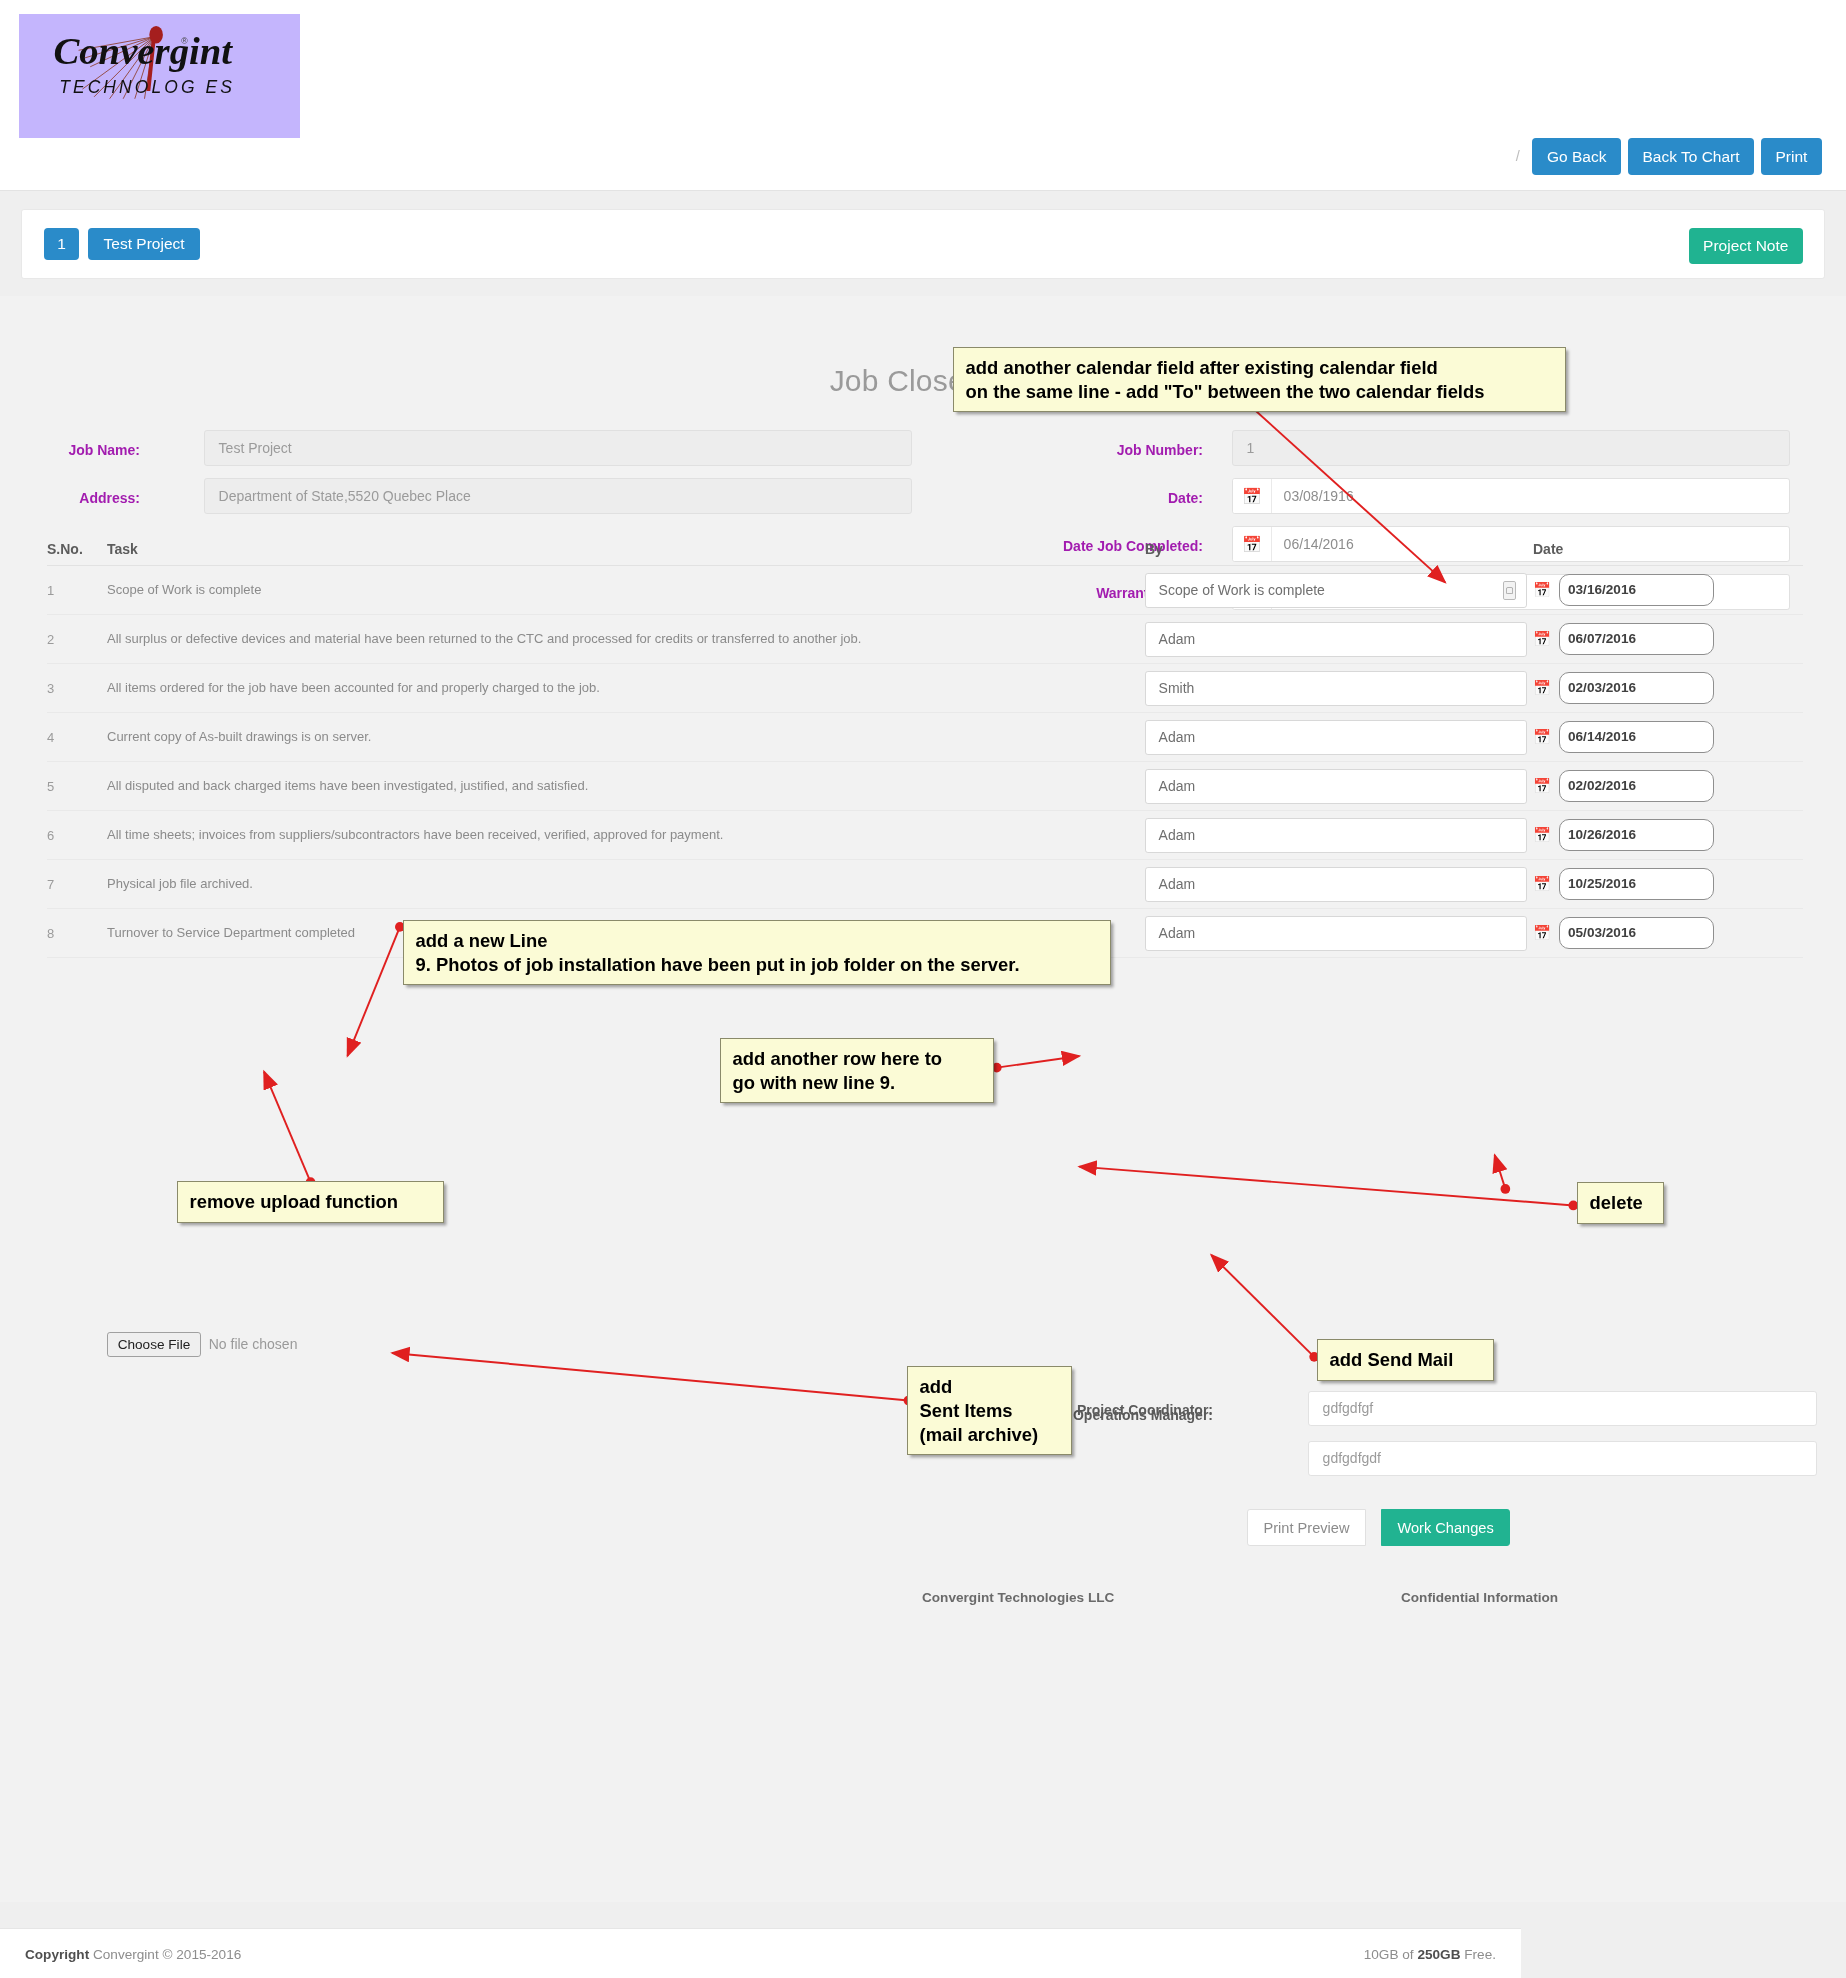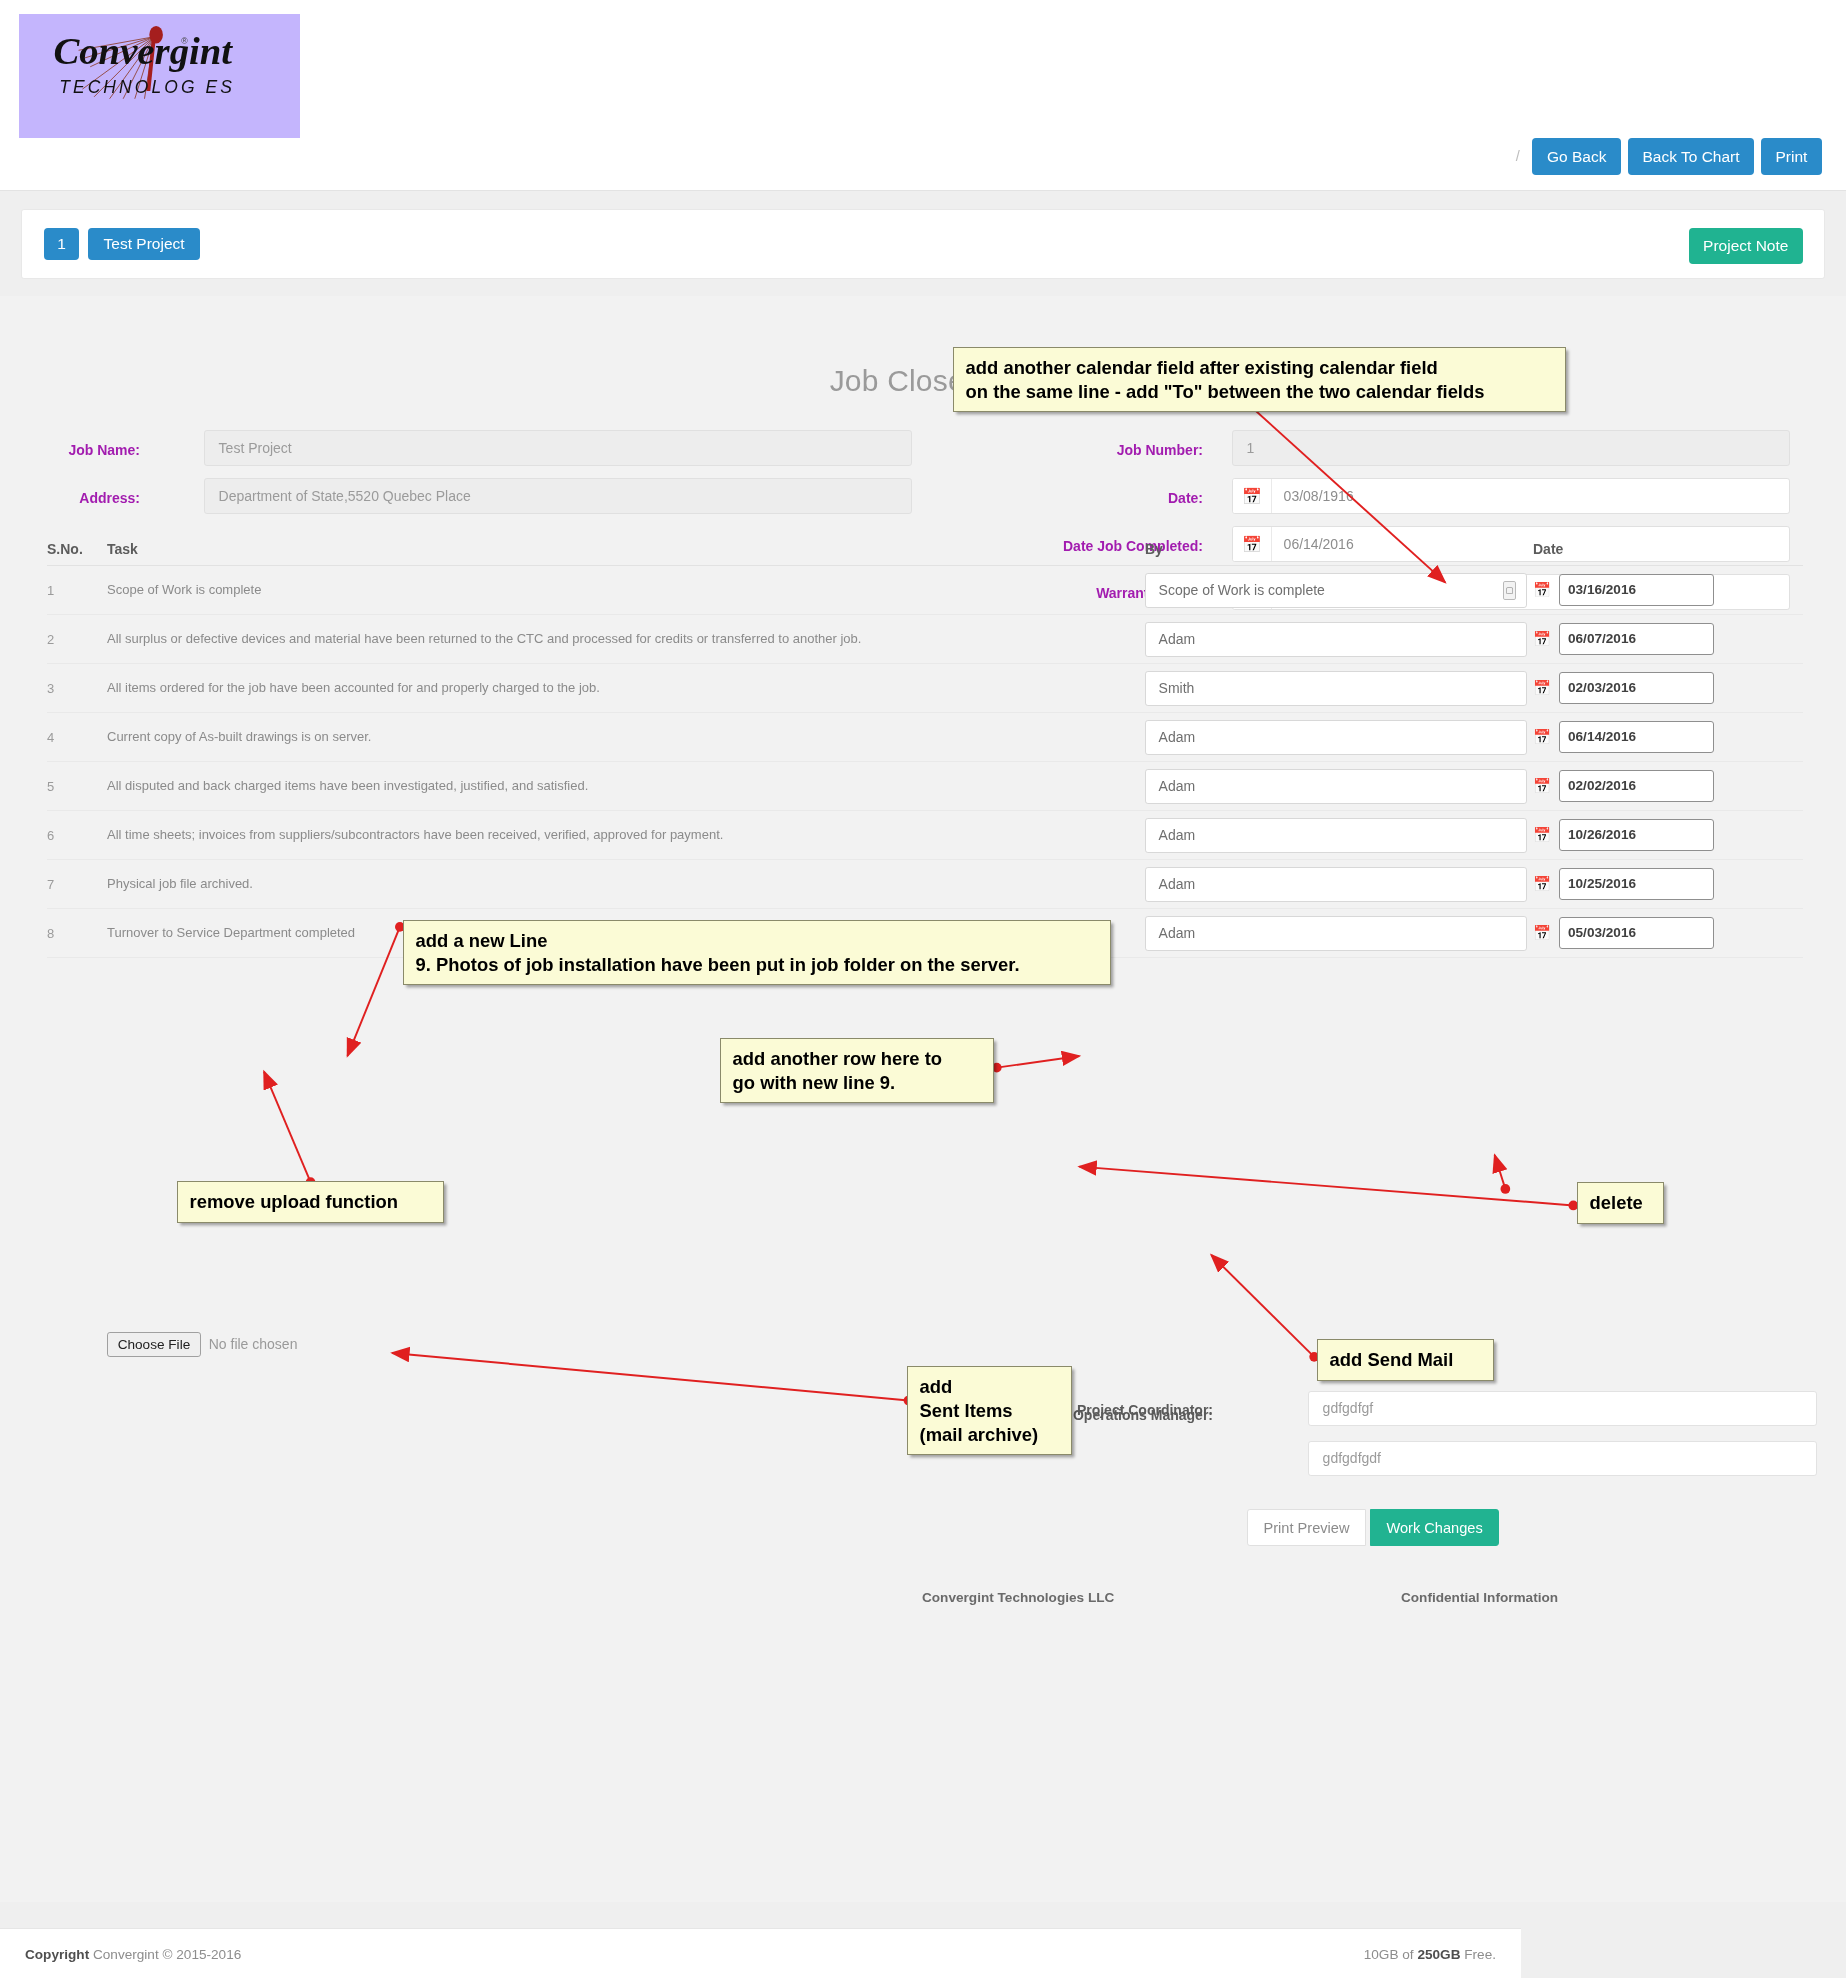--- a/index.html
+++ b/index.html
@@ -122,21 +122,21 @@
   }
   .by-input .dd-icon{
     position:absolute; right:9.7px; top:7.8px; width:13.6px; height:18.4px;
     border:1px solid #b9b9b9; border-radius:1.9px; background:#f3f3f3;
     display:flex; align-items:center; justify-content:center;
     font-size:8.7px; color:#777;
   }
   .date-cell{ display:flex; align-items:center; gap:6.8px; }
   .date-ico{ color:#6b6b6b; font-size:14.6px; width:19.4px; text-align:center; }
   .date-box{
-    width:155px; height:32px; border:1px solid #8f8f8f; border-radius:3px;
+    width:155px; height:32px; border:1px solid #8f8f8f; border-radius:10px;
     background:#fff; color:#404040; font-size:13.6px; font-weight:bold;
     padding:0 7.8px; line-height:30px;
     font-family:"Liberation Sans", sans-serif;
   }
 
   
   .filerow{ position:absolute; left:107px; top:1036px; display:flex; align-items:center; gap:7.8px; }
   .choose-btn{
     border:1px solid #a0a0a0; background:#efefef; border-radius:2.9px;
     font-size:13.6px; color:#222; padding:3.9px 9.7px; cursor:pointer;
@@ -148,21 +148,21 @@
   .sig-label{
     position:absolute; font-size:14px; font-weight:bold; color:#5a5a5a;
     text-align:right;
   }
   .sig-input{
     position:absolute; height:35px; width:509px;
     border:1px solid #e2e2e2; border-radius:2.9px; background:#fff;
     color:#9b9b9b; font-size:14px; padding:0 13.6px; line-height:33px;
     font-family:"Liberation Sans", sans-serif;
   }
-  .actionrow{ position:absolute; left:1247px; top:1213px; display:flex; gap:4px; }
+  .actionrow{ position:absolute; left:1247px; top:1213px; display:flex; gap:15px; }
   .btn-pp{
     background:#fff; border:1px solid #e0e0e0; color:#8b8b8b;
     font-size:14.6px; padding:9.7px 15.5px; border-radius:2.9px 0 0 2.9px; cursor:pointer;
     font-family:"Liberation Sans", sans-serif;
   }
   .btn-sc{
     background:#21b391; border:1px solid #21b391; color:#fff;
     font-size:14.6px; padding:9.7px 15.5px; border-radius:0 2.9px 2.9px 0; cursor:pointer;
     font-family:"Liberation Sans", sans-serif;
   }

